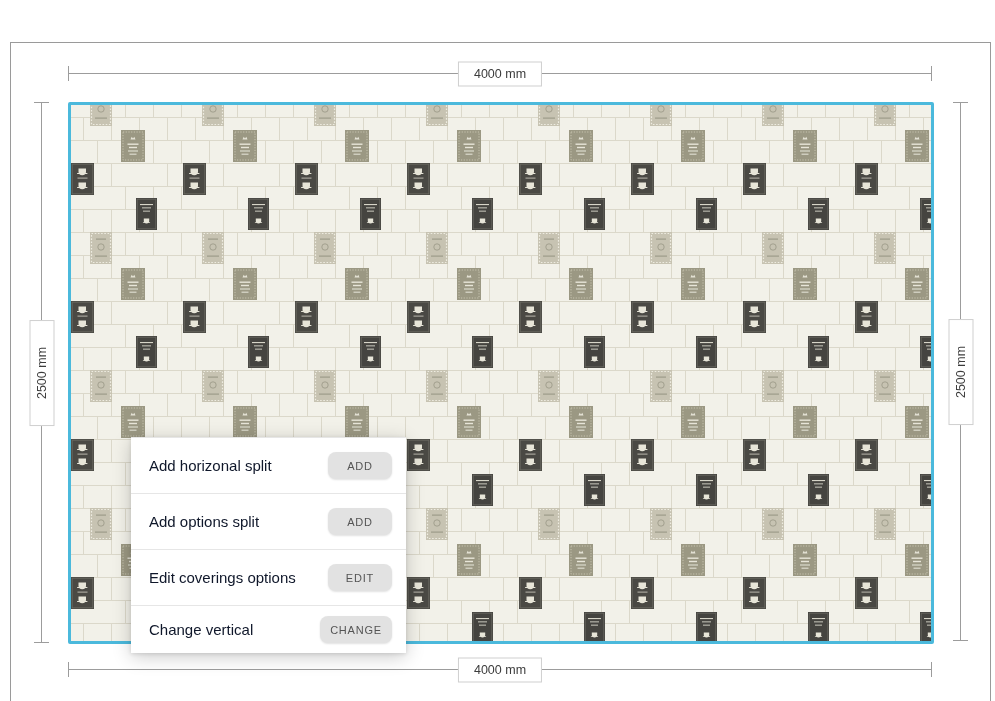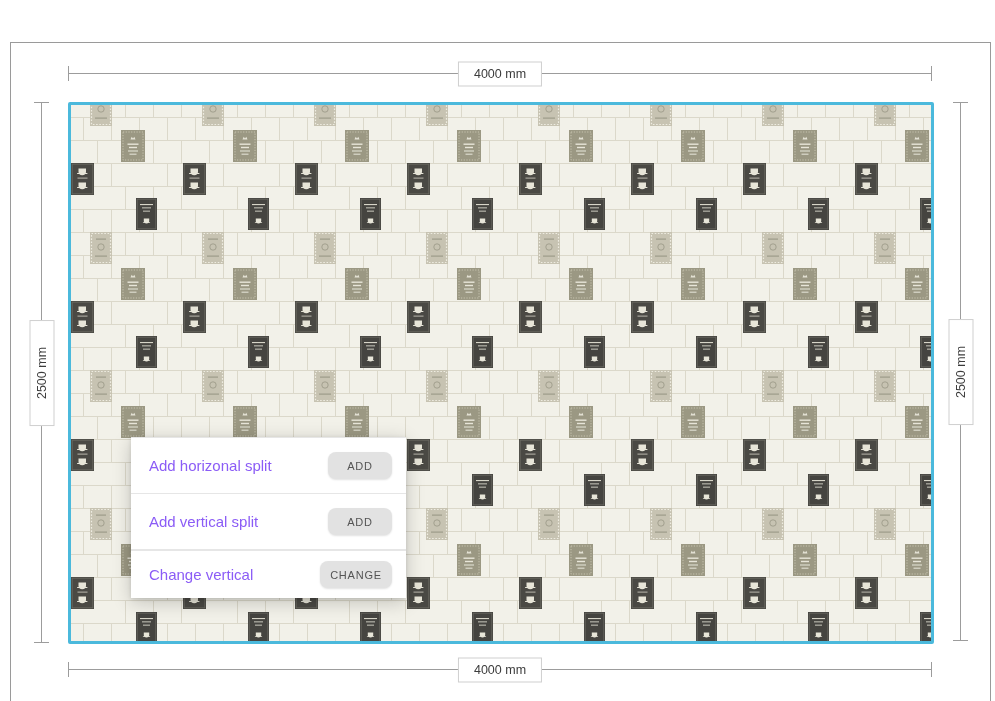--- a/index.html
+++ b/index.html
@@ -51,21 +51,21 @@
     font-size:12.5px;color:#3c3c3c;white-space:nowrap;line-height:1.2;}
 
   
   .options-panel{position:absolute;left:131px;top:405px;width:275px;z-index:10;
     background:#fff;box-shadow:0 4px 18px rgba(0,0,0,.20),0 1px 4px rgba(0,0,0,.12);}
   .panel-title{height:57px;display:flex;align-items:center;padding:4px 18px 0 18px;
     font-size:17px;font-weight:700;color:#1f1f1f;letter-spacing:.2px;}
   .divider{height:1px;background:#e6e6e6;}
   .opt-row{height:55px;display:flex;align-items:center;padding:0 14px 0 18px;}
   .opt-row:last-of-type{height:47px;}
-  .opt-label{font-size:15px;color:#8b5cf6;}
+  .opt-label{font-size:15px;color:#0f172a;}
   .opt-btn{margin-left:auto;min-width:64px;height:27px;padding:0 10px;
     background:var(--button-bg);color:var(--button-text);
     border:none;border-radius:8px;font-family:"Liberation Sans",sans-serif;
     font-size:11px;letter-spacing:.8px;text-transform:uppercase;cursor:pointer;
     box-shadow:0 1px 2px rgba(0,0,0,.12);}
 </style>
 </head>
 <body>
 
 <div class="stage">
@@ -165,25 +165,29 @@
   <div class="options-panel">
     <div class="divider"></div>
 
     <div class="opt-row">
       <span class="opt-label">Add horizonal split</span>
       <button class="opt-btn">ADD</button>
     </div>
     <div class="divider"></div>
 
     <div class="opt-row">
-      <span class="opt-label">Add vertical split</span>
+      <span class="opt-label">Add options split</span>
       <button class="opt-btn">ADD</button>
     </div>
     <div class="divider"></div>
 
+    <div class="opt-row">
+      <span class="opt-label">Edit coverings options</span>
+      <button class="opt-btn">EDIT</button>
+    </div>
     <div class="divider"></div>
 
     <div class="opt-row">
       <span class="opt-label">Change vertical</span>
       <button class="opt-btn">CHANGE</button>
     </div>
   </div>
 
 </div>
 

